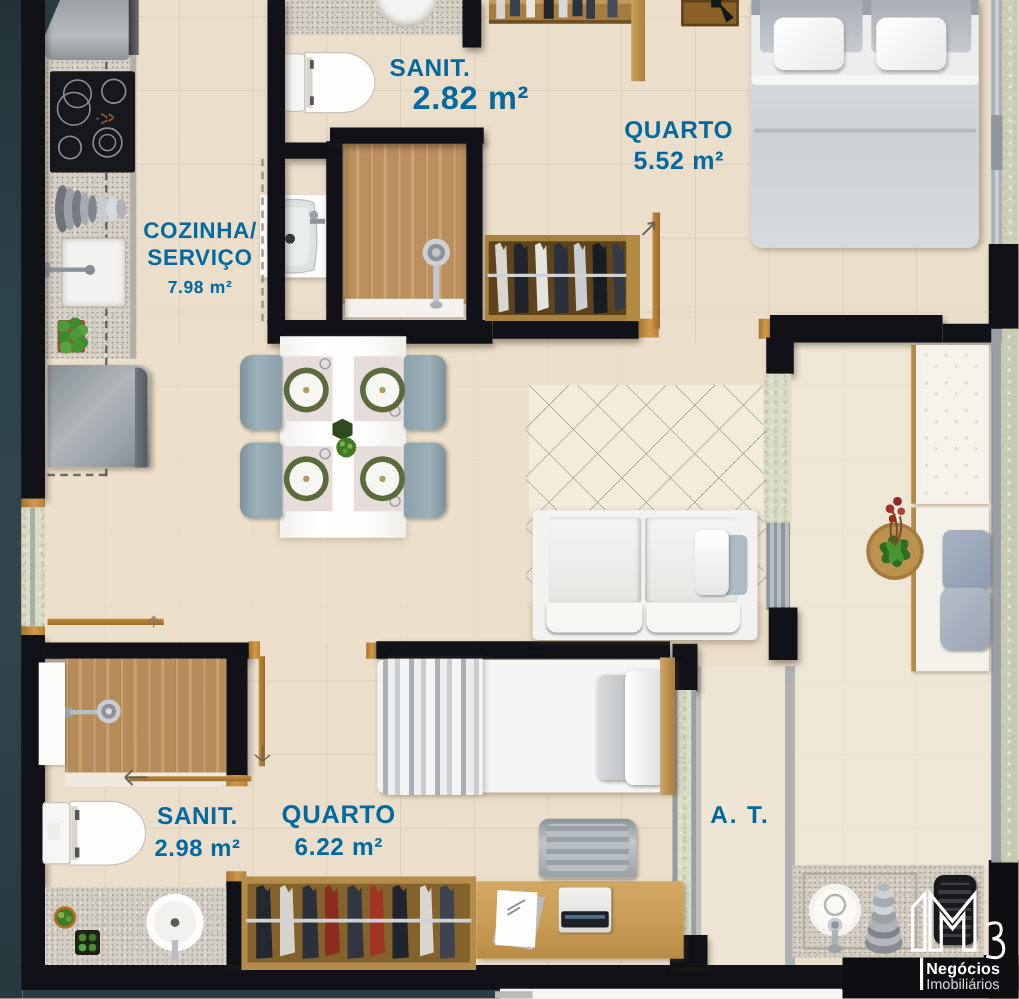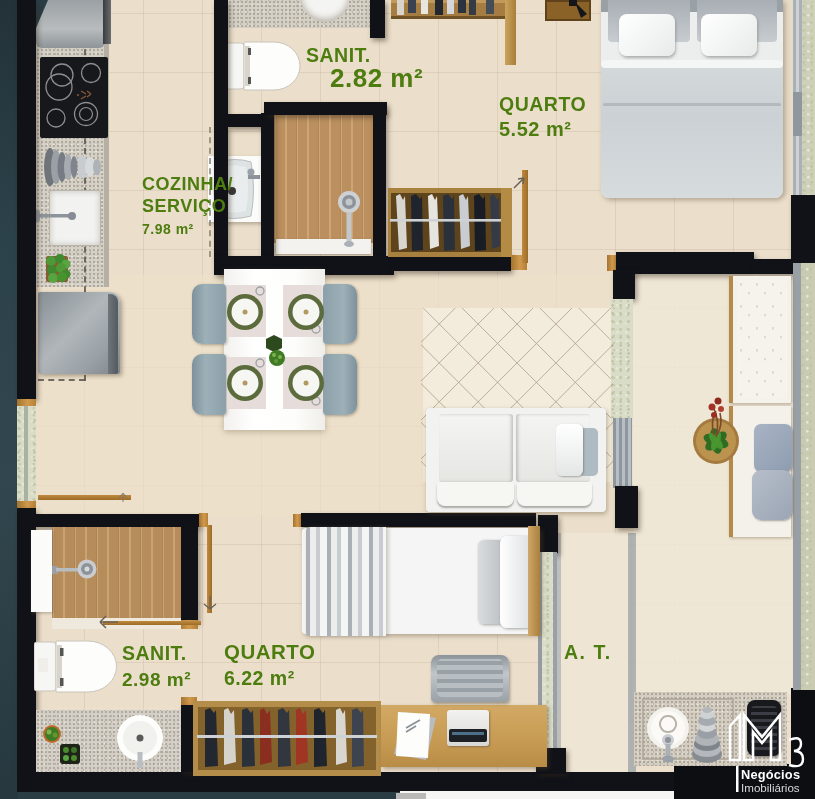--- a/index.html
+++ b/index.html
@@ -1,22 +1,22 @@
 <!DOCTYPE html>
 <html><head>
 <meta charset="utf-8">
 <style>
   html,body{margin:0;padding:0;}
   #plan{position:relative;width:815px;height:799px;overflow:hidden;
         font-family:"Liberation Sans",sans-serif;background:#ebdfcc;}
   .abs{position:absolute;}
   .wall{position:absolute;background:#101218;box-shadow:2px 3px 5px rgba(50,38,24,0.45);}
   .wood{position:absolute;background:linear-gradient(90deg,#a5732f,#d09a4e 55%,#b57f36);}
-  .lbl{position:absolute;color:#4d7c0f;font-weight:bold;white-space:nowrap;
-       letter-spacing:0.5px;}
+  .lbl{position:absolute;color:#0369a1;font-weight:bold;white-space:nowrap;
+       text-align:center;letter-spacing:0.5px;}
   .granite{position:absolute;background-color:#d5d0c6;
     background-image:radial-gradient(circle, rgba(120,110,95,0.55) 0 0.6px, transparent 1px),
       radial-gradient(circle, rgba(160,150,130,0.5) 0 0.6px, transparent 1px),
       radial-gradient(circle, rgba(235,232,225,0.8) 0 0.7px, transparent 1.1px);
     background-size:4px 4px,7px 6px,6px 7px;background-position:0 0,2px 3px,3px 1px;}
   .grain2{position:absolute;background-color:#d4cfc6;
     background-image:radial-gradient(circle, rgba(115,105,88,0.5) 0 0.6px, transparent 1px),
       radial-gradient(circle, rgba(150,140,120,0.45) 0 0.6px, transparent 1px),
       radial-gradient(circle, rgba(240,238,232,0.8) 0 0.7px, transparent 1.1px);
     background-size:4px 4px,7px 6px,5px 7px;background-position:0 0,2px 3px,1px 2px;}
@@ -528,21 +528,21 @@
       <path d="M44 58 V13 L62 35 L80 13 V58 H71 V30 L62 41 L53 30 V58 Z"></path>
       <path d="M89 38 q12 -5 12 4 q0 6 -7 7 q9 0 9 8 q0 10 -14 6" stroke-width="2.4"></path>
     </g>
     <g fill="#ffffff" font-family="Liberation Sans, sans-serif">
       <rect x="36" y="64" width="2.5" height="26"></rect>
       <text x="41" y="77" font-size="12.8" font-weight="bold" letter-spacing="0.2">Negócios</text>
       <text x="41" y="89.5" font-size="11.6" fill="#d8d8d8">Imobiliários</text>
     </g>
   </svg>
 
-  <div class="lbl" style="left:110px;top:174px;width:100px;font-size:18px;line-height:21.8px;margin-left:32px;">COZINHA/<br>SERVIÇO<br><span style="font-size:14px;">7.98 m²</span></div>
+  <div class="lbl" style="left:110px;top:174px;width:100px;font-size:18px;line-height:21.8px;">COZINHA/<br>SERVIÇO<br><span style="font-size:14px;">7.98 m²</span></div>
 
   <div class="lbl" style="left:306px;top:44px;width:76px;font-size:19.5px;line-height:22.5px;">SANIT.<br><span style="font-size:26px;margin-left:24px;">2.82 m²</span></div>
 
   <div class="lbl" style="left:499px;top:92px;width:88px;font-size:19.5px;line-height:25px;">QUARTO<br><span style="font-size:20px;">5.52 m²</span></div>
 
 
   <div class="lbl" style="left:122px;top:640px;width:72px;font-size:19.5px;line-height:26px;">SANIT.<br><span style="font-size:19px;">2.98 m²</span></div>
 
   <div class="lbl" style="left:224px;top:639px;width:94px;font-size:20.5px;line-height:26px;">QUARTO<br><span style="font-size:19.5px;">6.22 m²</span></div>
 

